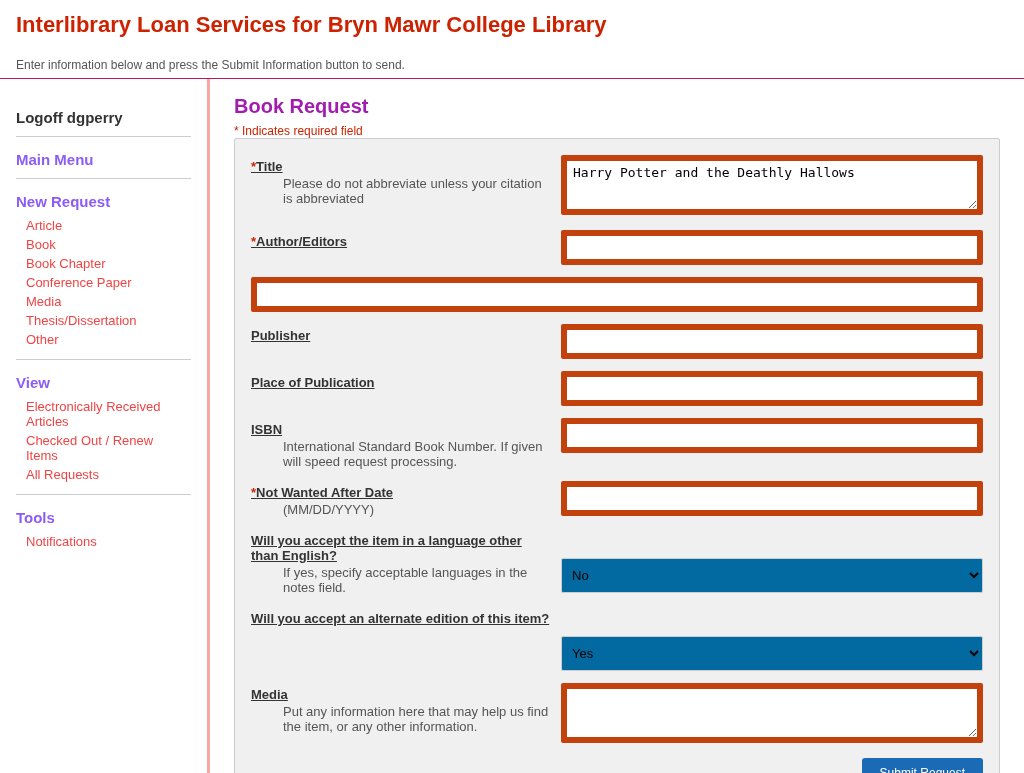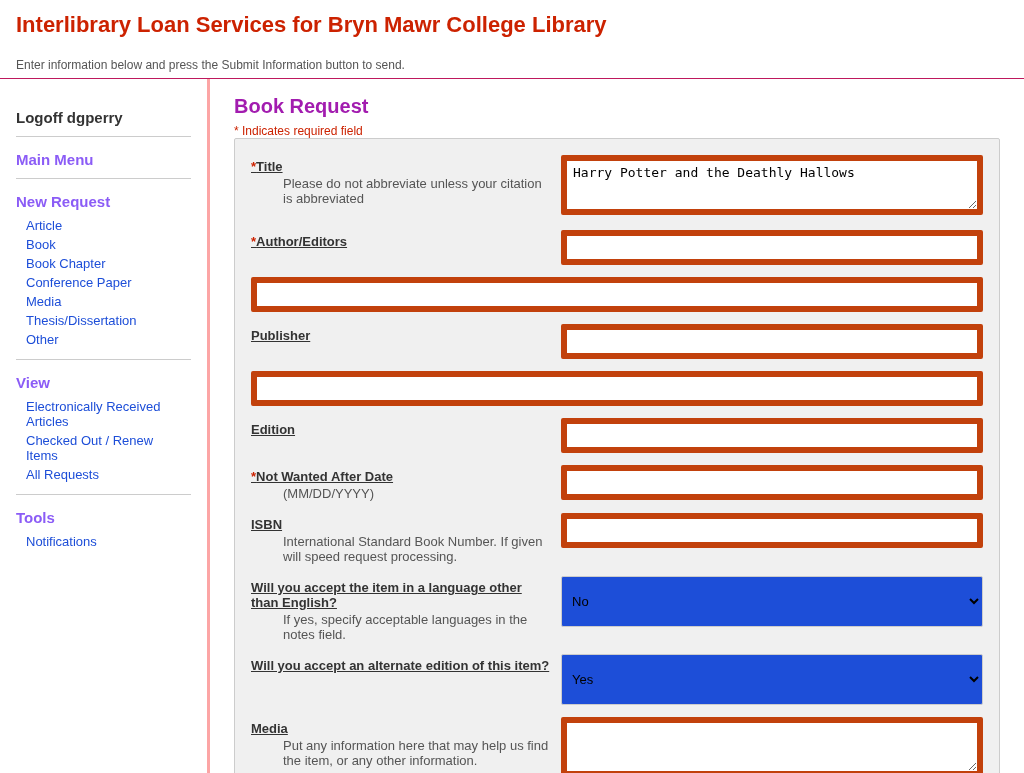--- a/index.html
+++ b/index.html
@@ -6,21 +6,21 @@
     body { font-family: Arial, sans-serif; font-size: 13px; color: #333; background: #fff; }
 
     #header { padding: 12px 16px 6px 16px; border-bottom: 1px solid #be185d; }
     #header h1 { color: #cc2200; font-size: 22px; font-weight: bold; }
     #header p { font-size: 12px; color: #555; margin-top: 20px; }
 
     #layout { display: flex; }
 
     #sidebar { width: 210px; min-width: 210px; padding: 16px; border-right: 3px solid #fca5a5; }
     #sidebar .sidebar-section-title { font-size: 15px; font-weight: bold; color: #8b5cf6; margin-top: 14px; margin-bottom: 6px; }
-    #sidebar .sidebar-link { display: block; color: #1d4ed8; text-decoration: none; padding: 2px 10px; font-size: 13px; cursor: pointer; }
+    #sidebar .sidebar-link { display: block; color: #ef4444; text-decoration: none; padding: 2px 10px; font-size: 13px; cursor: pointer; }
     #sidebar .sidebar-divider { border: none; border-top: 1px solid #ccc; margin: 10px 0; }
 
     #main { flex: 1; padding: 16px 24px; }
     #main h2 { color: #a21caf; font-size: 20px; margin-bottom: 6px; }
     #main .required-note { font-size: 12px; color: #555; }
     #main .required-note span { color: #cc2200; }
 
     .form-container { background: #f0f0f0; border: 1px solid #ccc; padding: 16px; border-radius: 2px; }
 
     .form-row { display: flex; align-items: flex-start; margin-bottom: 12px; }
@@ -47,26 +47,27 @@
       padding: 4px 6px;
       border: 1px solid #ccc;
       border-radius: 2px;
       font-size: 13px;
       background: #fff;
       resize: vertical;
     }
     .form-select-wrapper { display: flex; align-items: center; }
     .form-select-wrapper select {
       width: 100%;
-      padding: 16px 6px;
+      padding: 8px 6px;
       border: 1px solid #ccc;
       border-radius: 2px;
       font-size: 13px;
-      background: #1d4ed8;
+      background: #0369a1;
       appearance: auto;
+      margin-top: 29px;
     }
 
     .submit-row { text-align: right; margin-top: 10px; }
     .submit-btn {
       background: #1a6ab5;
       color: #fff;
       border: none;
       padding: 8px 18px;
       font-size: 12px;
       border-radius: 3px;
@@ -153,50 +154,45 @@
       <div class="form-row">
         <div class="form-label-col">
           <div class="form-label">Publisher</div>
         </div>
         <div class="form-input-col">
           <input type="text" style="">
         </div>
       </div>
 
       <div class="form-row">
-        <div class="form-input-col">
-          <input type="text" style="">
-        </div>
-      </div>
-
-      <div class="form-row">
-        <div class="form-label-col">
-          <div class="form-label">Edition</div>
+        <div class="form-label-col">
+          <div class="form-label">Place of Publication</div>
+        </div>
+        <div class="form-input-col">
+          <input type="text" style="">
+        </div>
+      </div>
+
+
+      <div class="form-row">
+        <div class="form-label-col">
+          <div class="form-label">ISBN</div>
+          <div class="form-sublabel">International Standard Book Number. If given will speed request processing.</div>
         </div>
         <div class="form-input-col">
           <input type="text" style="">
         </div>
       </div>
 
       <div class="form-row">
         <div class="form-label-col">
           <div class="form-label">
             <span class="req">*</span><span>Not Wanted After Date</span>
           </div>
           <div class="form-sublabel">(MM/DD/YYYY)</div>
-        </div>
-        <div class="form-input-col">
-          <input type="text" style="">
-        </div>
-      </div>
-
-      <div class="form-row">
-        <div class="form-label-col">
-          <div class="form-label">ISBN</div>
-          <div class="form-sublabel">International Standard Book Number. If given will speed request processing.</div>
         </div>
         <div class="form-input-col">
           <input type="text" style="">
         </div>
       </div>
 
       <div class="form-row">
         <div class="form-label-col">
           <div class="form-label">Will you accept the item in a language other than English?</div>
           <div class="form-sublabel">If yes, specify acceptable languages in the notes field.</div>

